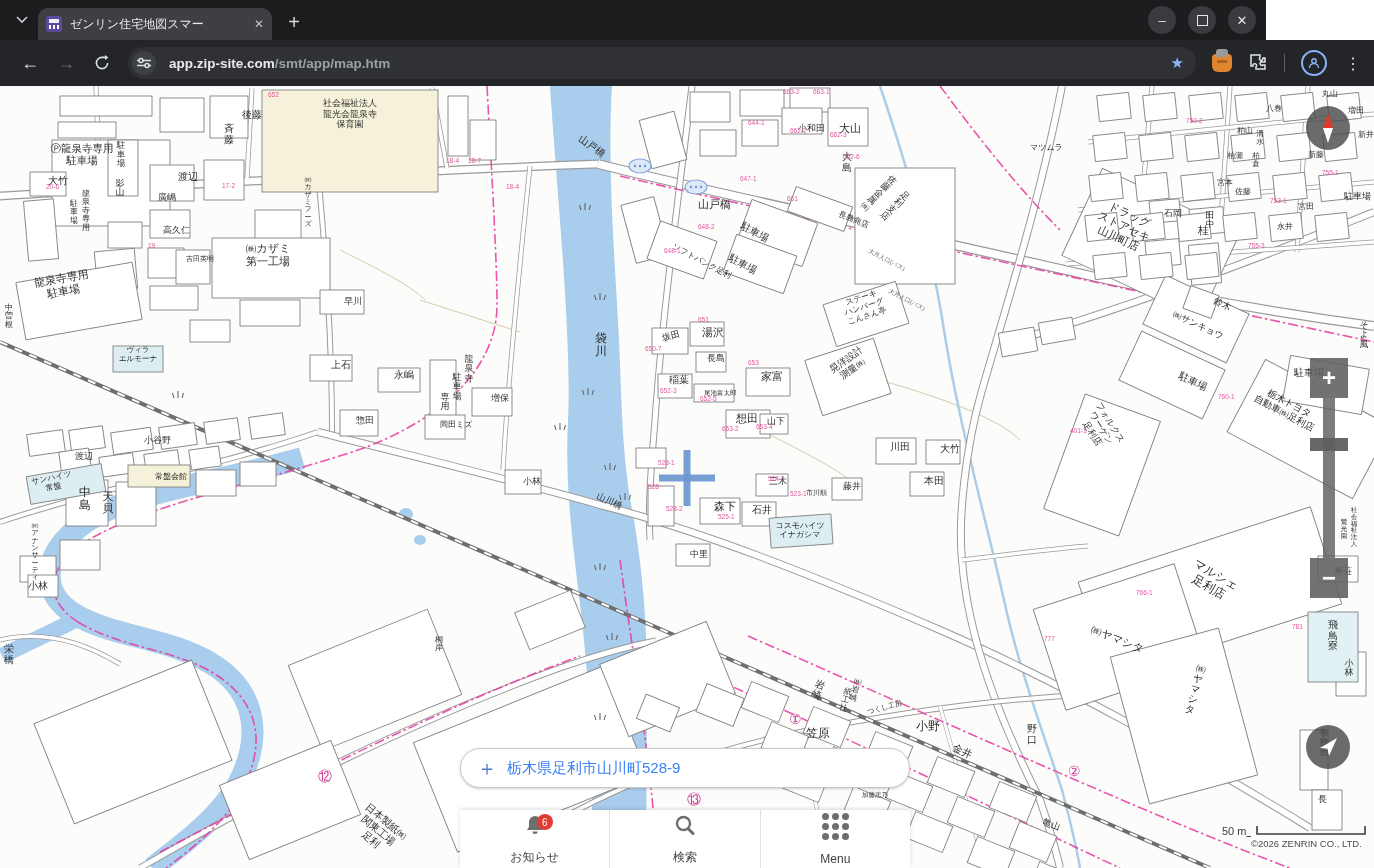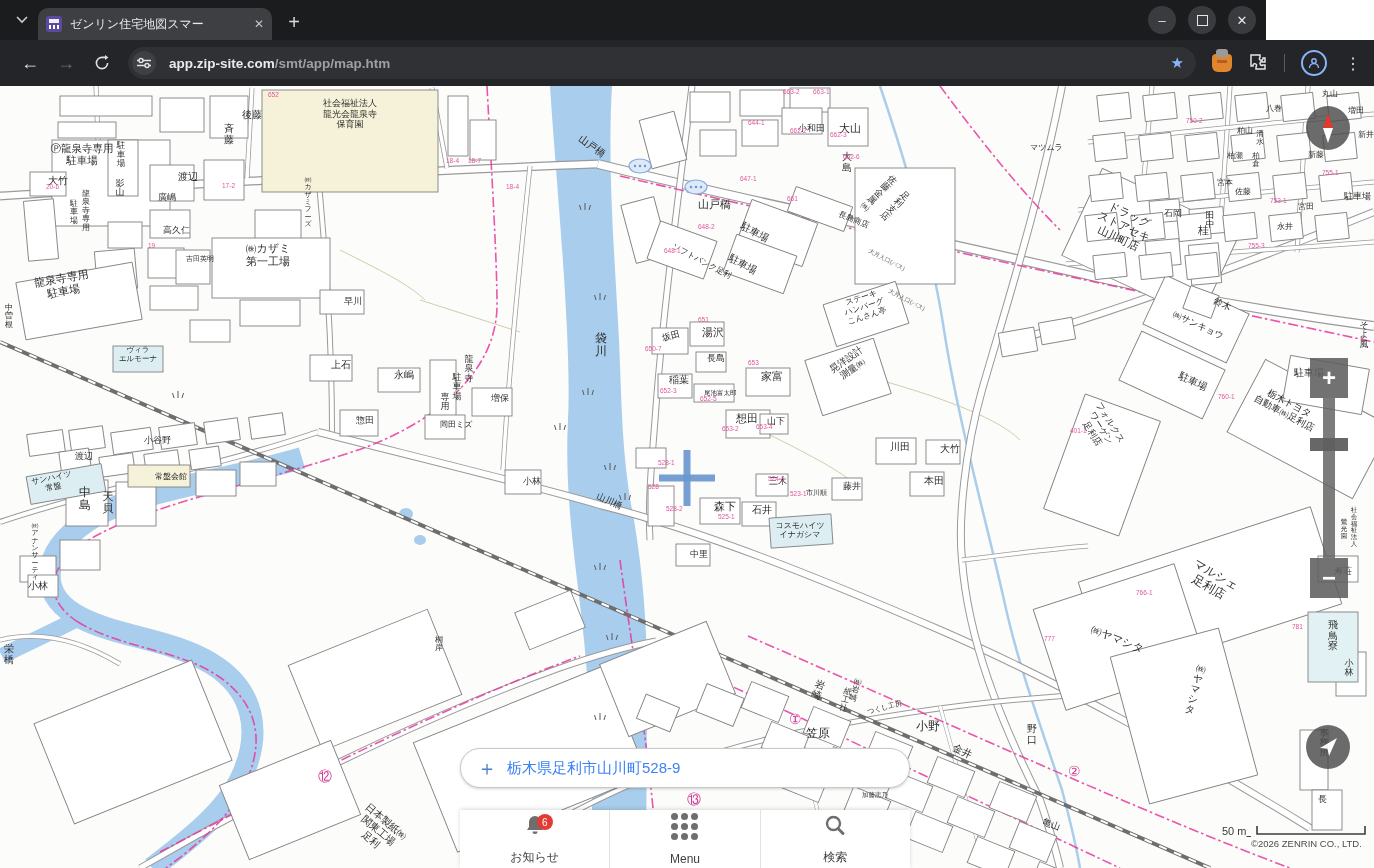--- a/index.html
+++ b/index.html
@@ -611,34 +611,34 @@
   <div class="bottomnav">
     <div class="navitem">
       <svg width="24" height="24" viewBox="0 0 24 24">
         <path d="M12,3 a6,6 0 0 1 6,6 v5 l2,3 H4 l2,-3 V9 a6,6 0 0 1 6,-6 z" fill="#6e6e6e"></path>
         <path d="M9.5,18.5 a2.5,2.5 0 0 0 5,0 z" fill="#6e6e6e"></path>
       </svg>
       <span class="badge">6</span>
       <span class="navlbl">お知らせ</span>
     </div>
     <div class="navitem">
-      <span class="gridicon">
-          <i></i>
-          <i></i>
-          <i></i>
-          <i></i>
-          <i></i>
-          <i></i>
-          <i></i>
-          <i></i>
-          <i></i>
-        </span>
-      <span class="navlbl">Menu</span>
-    </div>
-    <div class="navitem">
       <svg width="24" height="24" viewBox="0 0 24 24">
         <circle cx="10.5" cy="10.5" r="6.5" fill="none" stroke="#6e6e6e" stroke-width="2.4"></circle>
         <line x1="15.5" y1="16" x2="20" y2="20.5" stroke="#6e6e6e" stroke-width="3" stroke-linecap="round"></line>
       </svg>
       <span class="navlbl">検索</span>
     </div>
+    <div class="navitem">
+      <span class="gridicon">
+          <i></i>
+          <i></i>
+          <i></i>
+          <i></i>
+          <i></i>
+          <i></i>
+          <i></i>
+          <i></i>
+          <i></i>
+        </span>
+      <span class="navlbl">Menu</span>
+    </div>
   </div>
 </div>
 
 </body></html>

